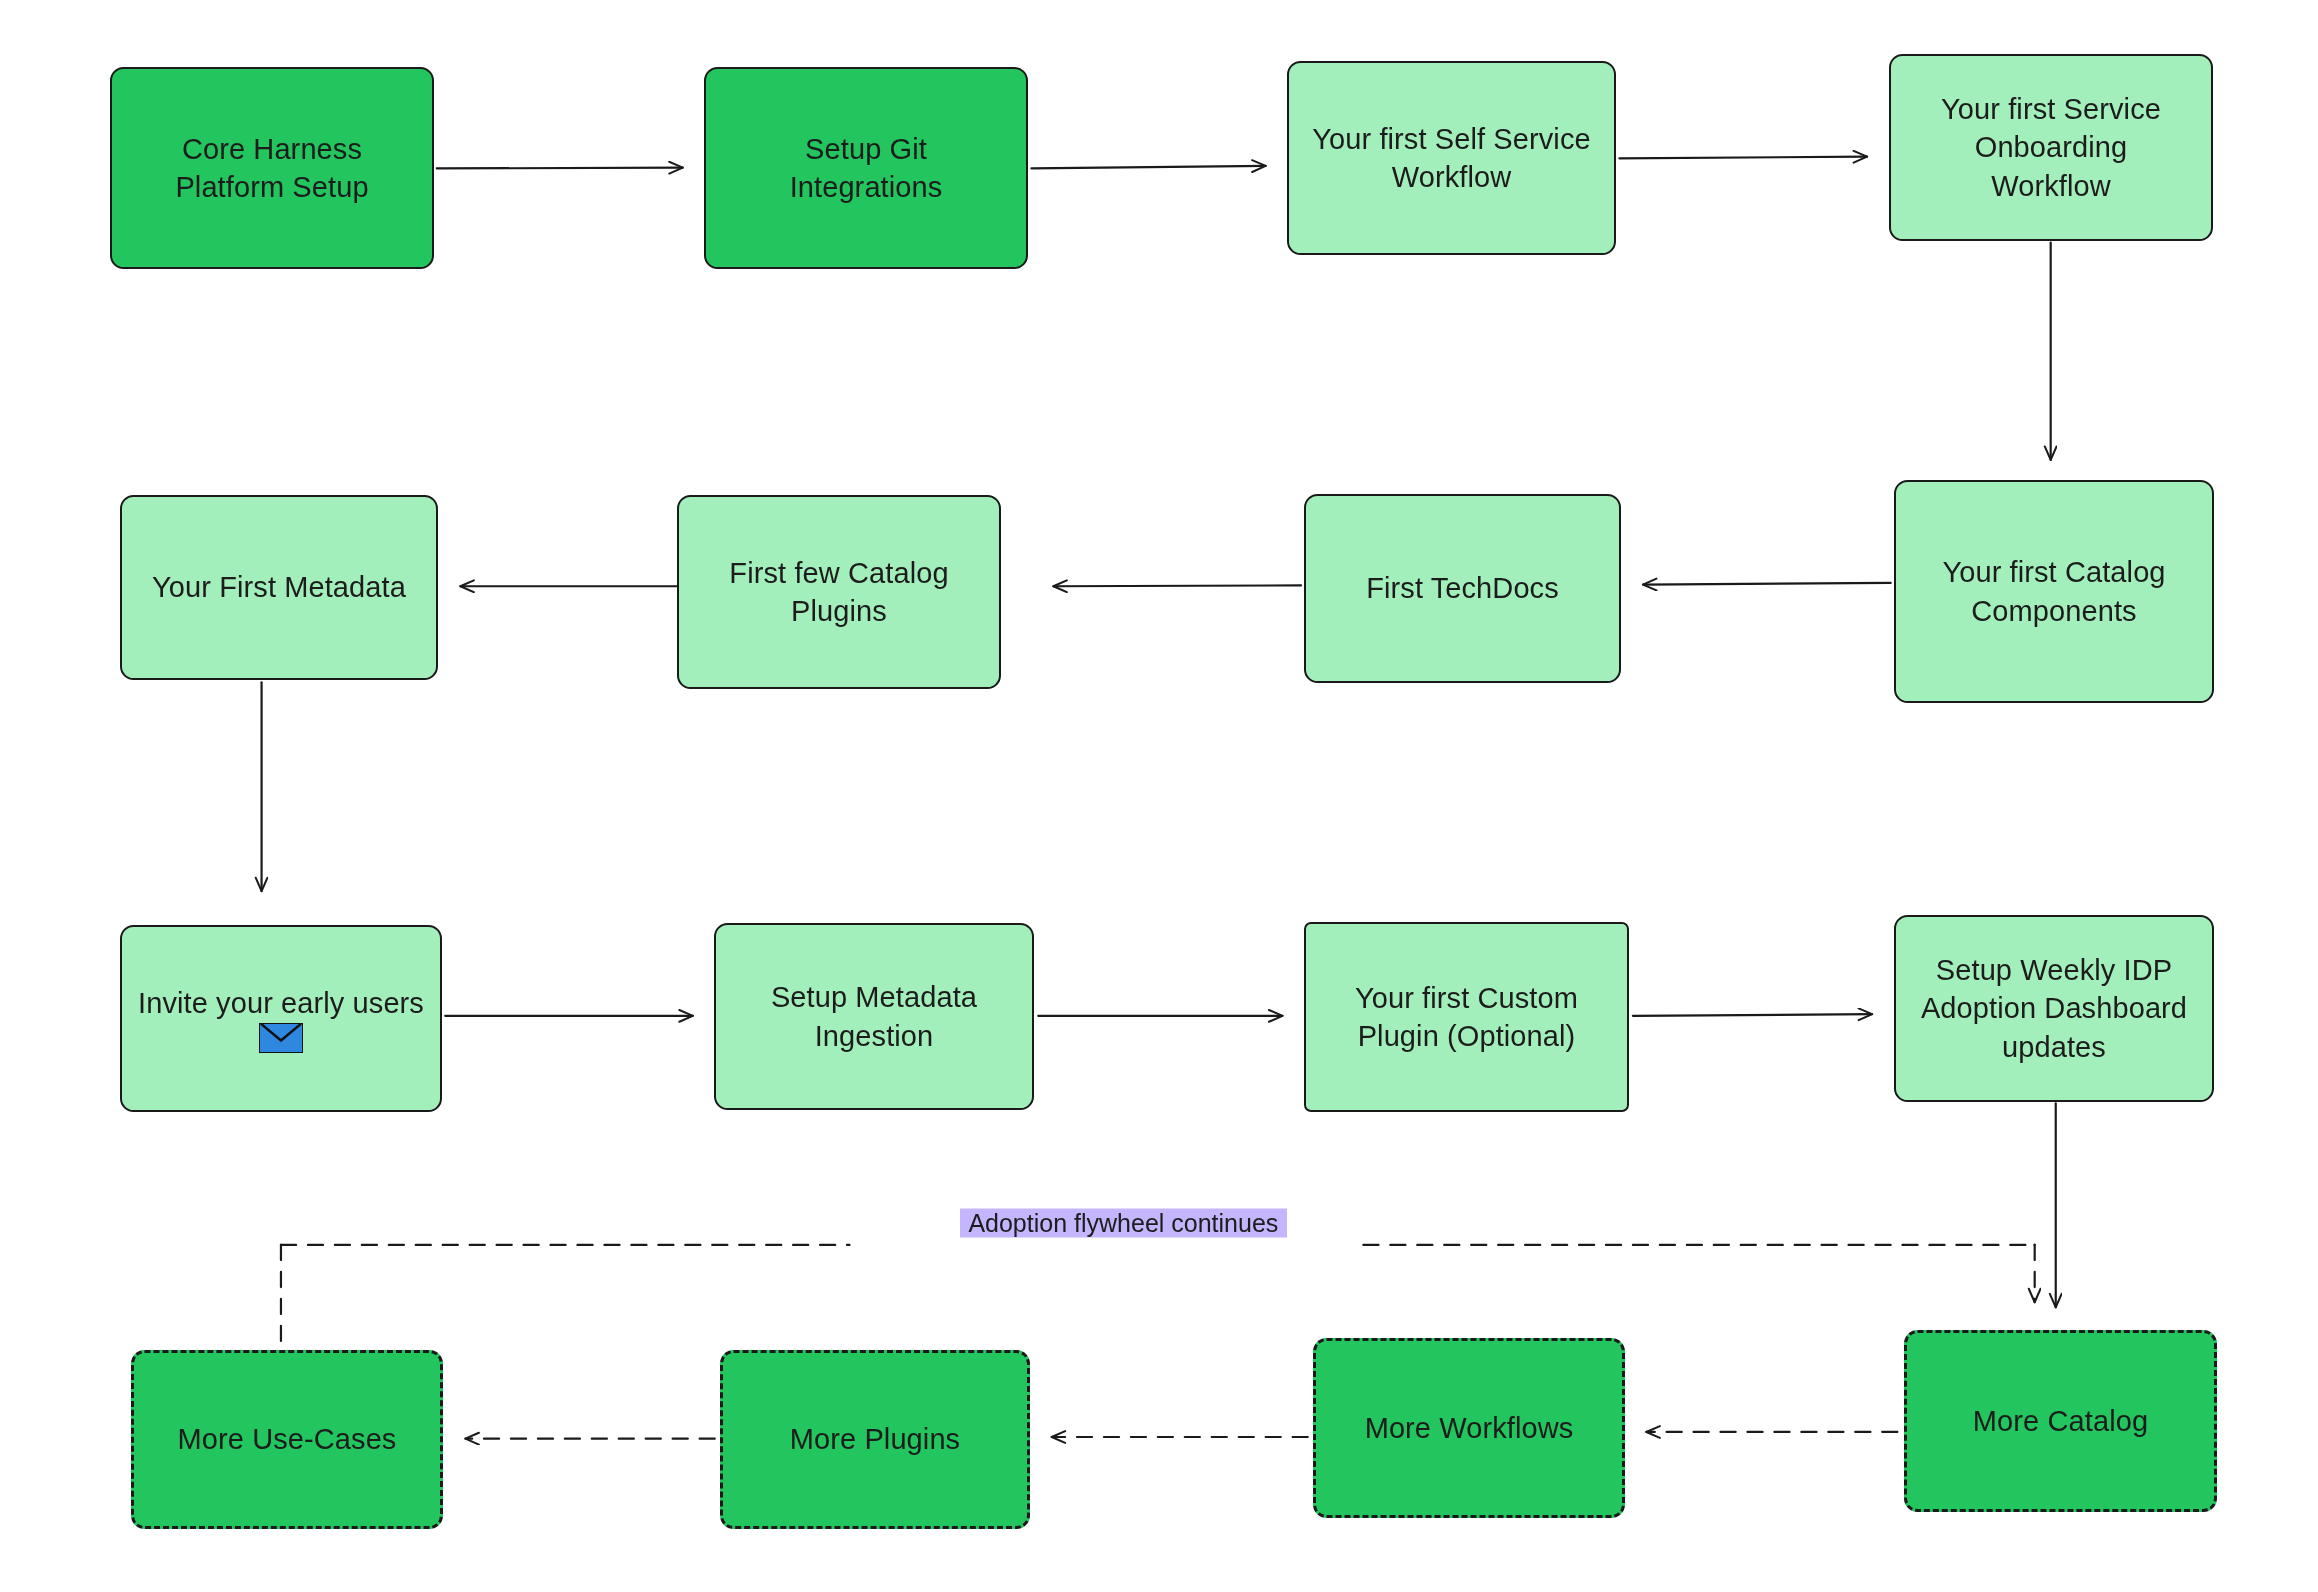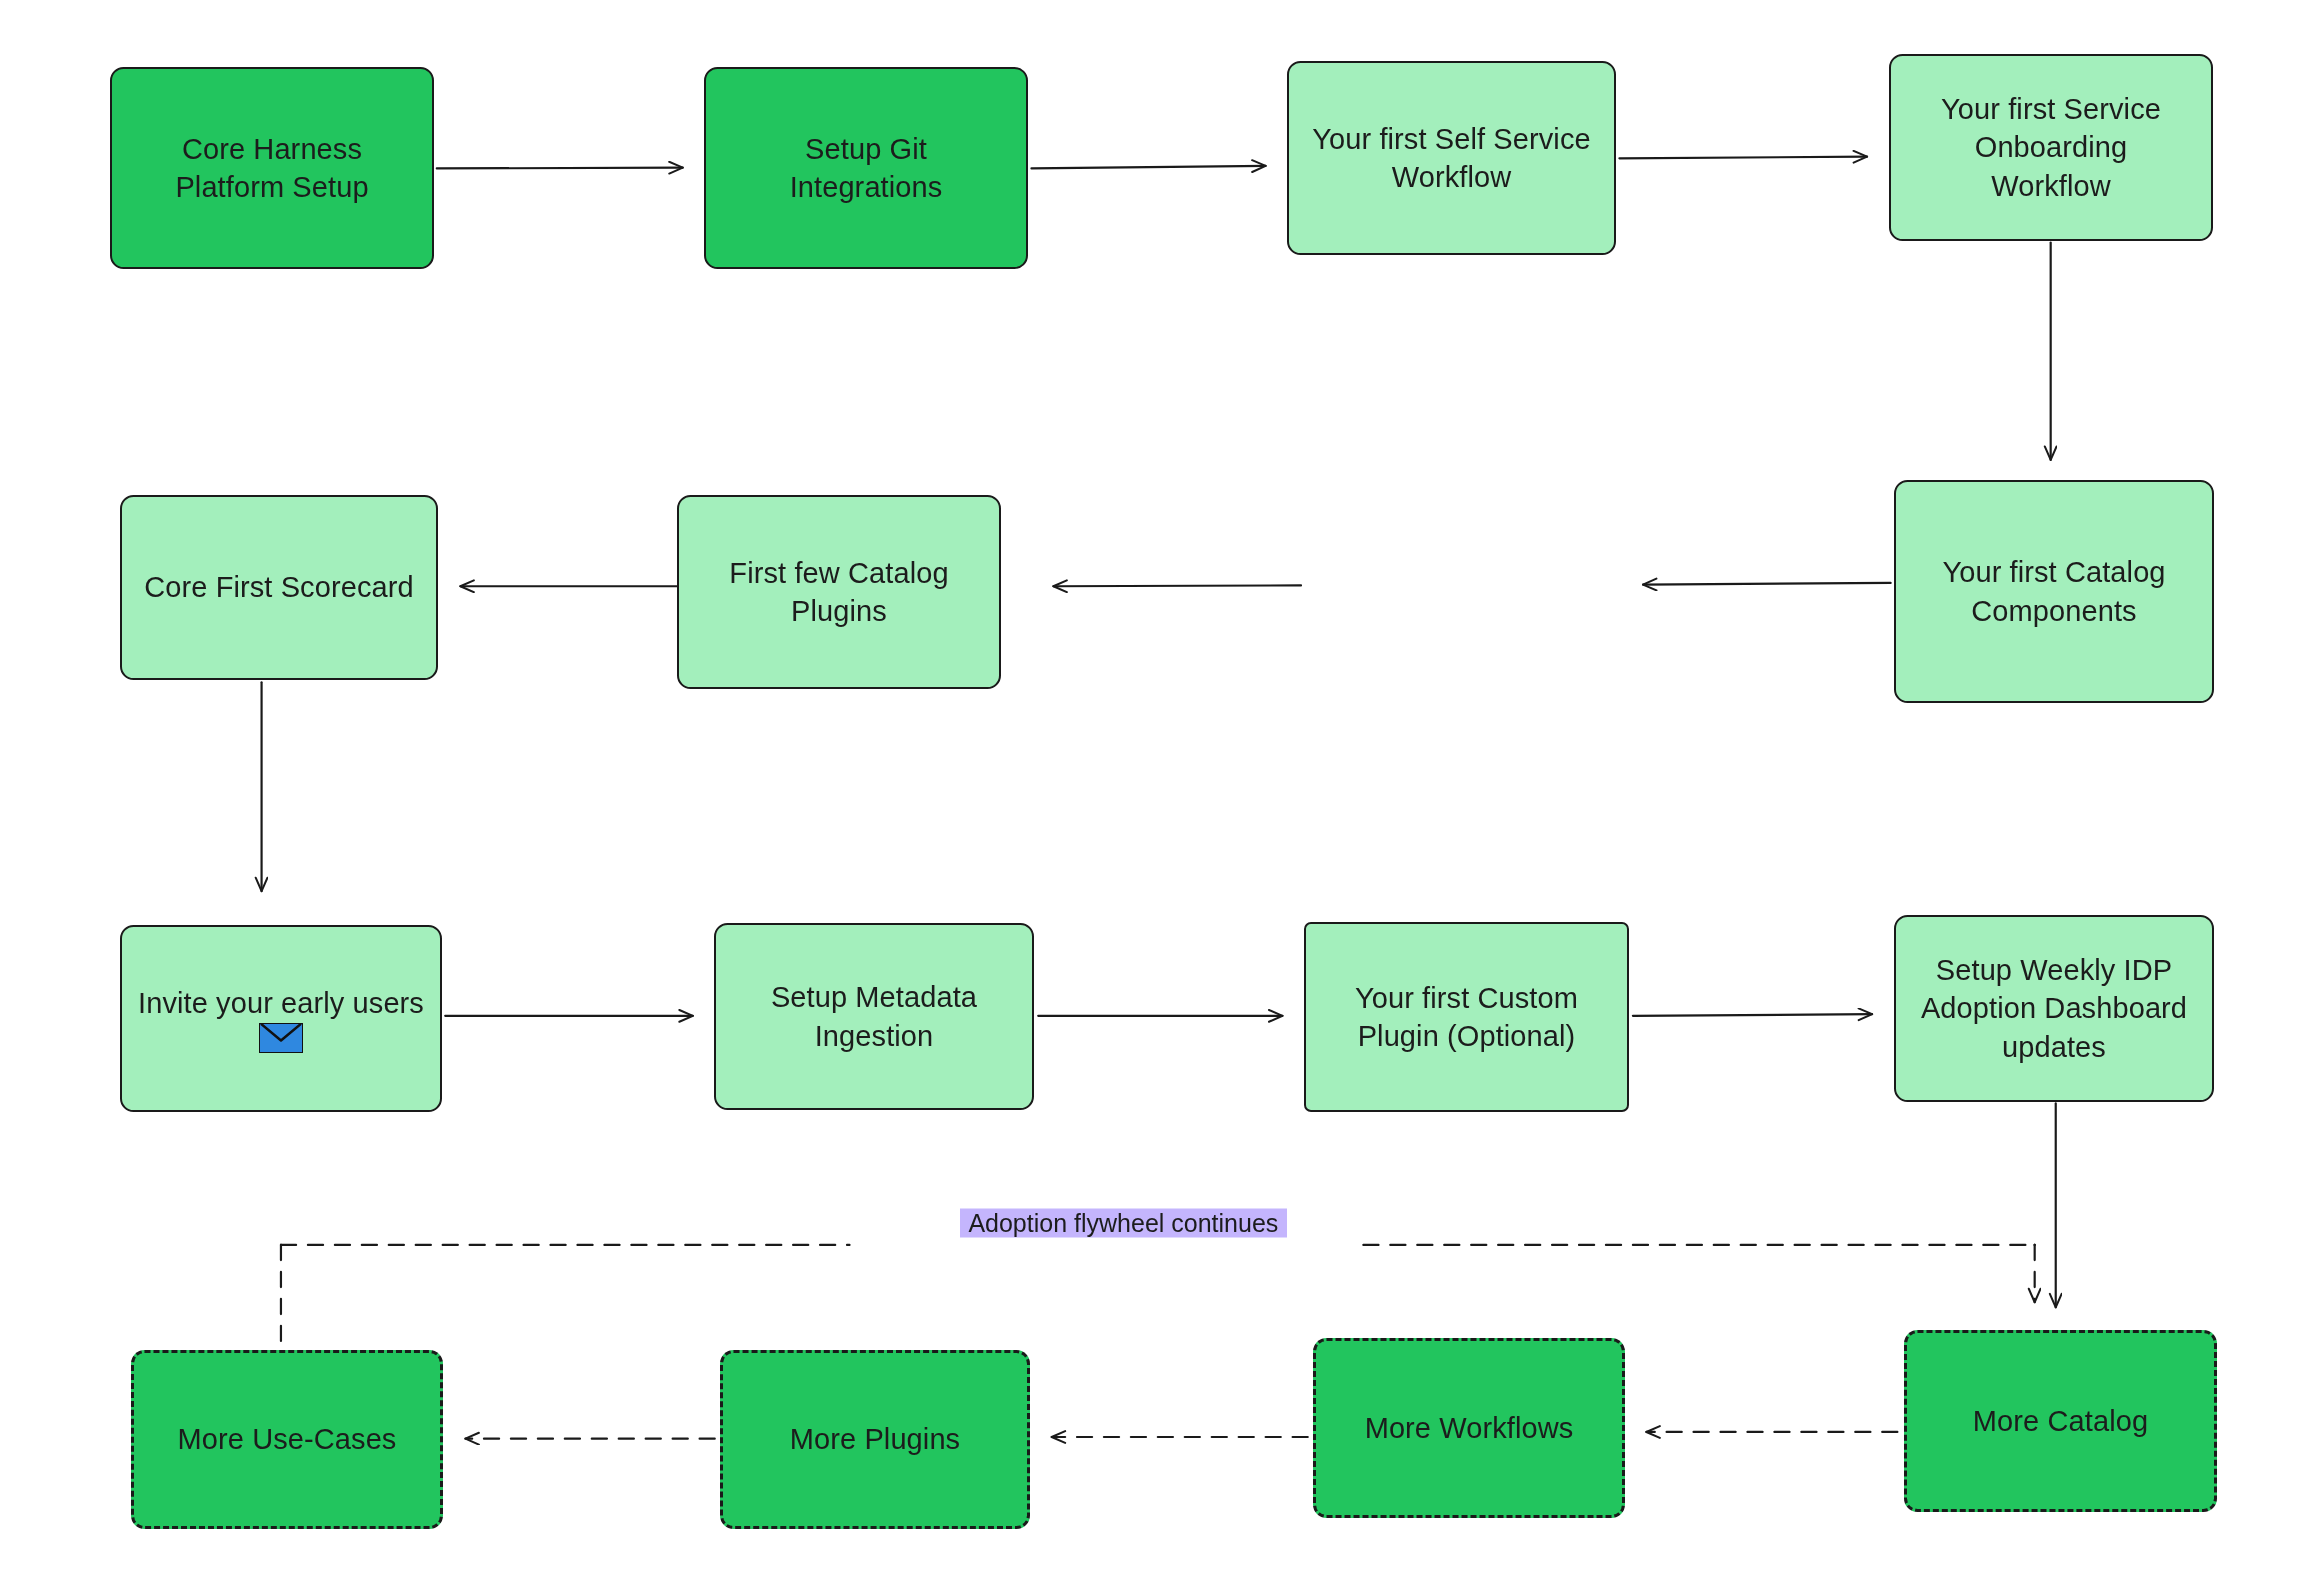--- a/index.html
+++ b/index.html
@@ -156,28 +156,31 @@
 Workflow</span>
   </div>
 
   <div class="node node-green" style="left:1889px;top:54px;width:324px;height:187px;">
     <span class="node-label">Your first Service
 Onboarding
 Workflow</span>
   </div>
 
   <div class="node node-green" style="left:120px;top:495px;width:318px;height:185px;">
-    <span class="node-label">Core First Scorecard</span>
+    <span class="node-label">Your First Metadata</span>
   </div>
 
   <div class="node node-green" style="left:677px;top:495px;width:324px;height:194px;">
     <span class="node-label">First few Catalog
 Plugins</span>
   </div>
 
+  <div class="node node-green" style="left:1304px;top:494px;width:317px;height:189px;">
+    <span class="node-label">First TechDocs</span>
+  </div>
 
   <div class="node node-green" style="left:1894px;top:480px;width:320px;height:223px;">
     <span class="node-label">Your first Catalog
 Components</span>
   </div>
 
   <div class="node node-green" style="left:120px;top:925px;width:322px;height:187px;">
     <span class="node-inline">
       <span class="node-label" style="width:auto;">Invite your early users</span>
       <span class="envelope">

